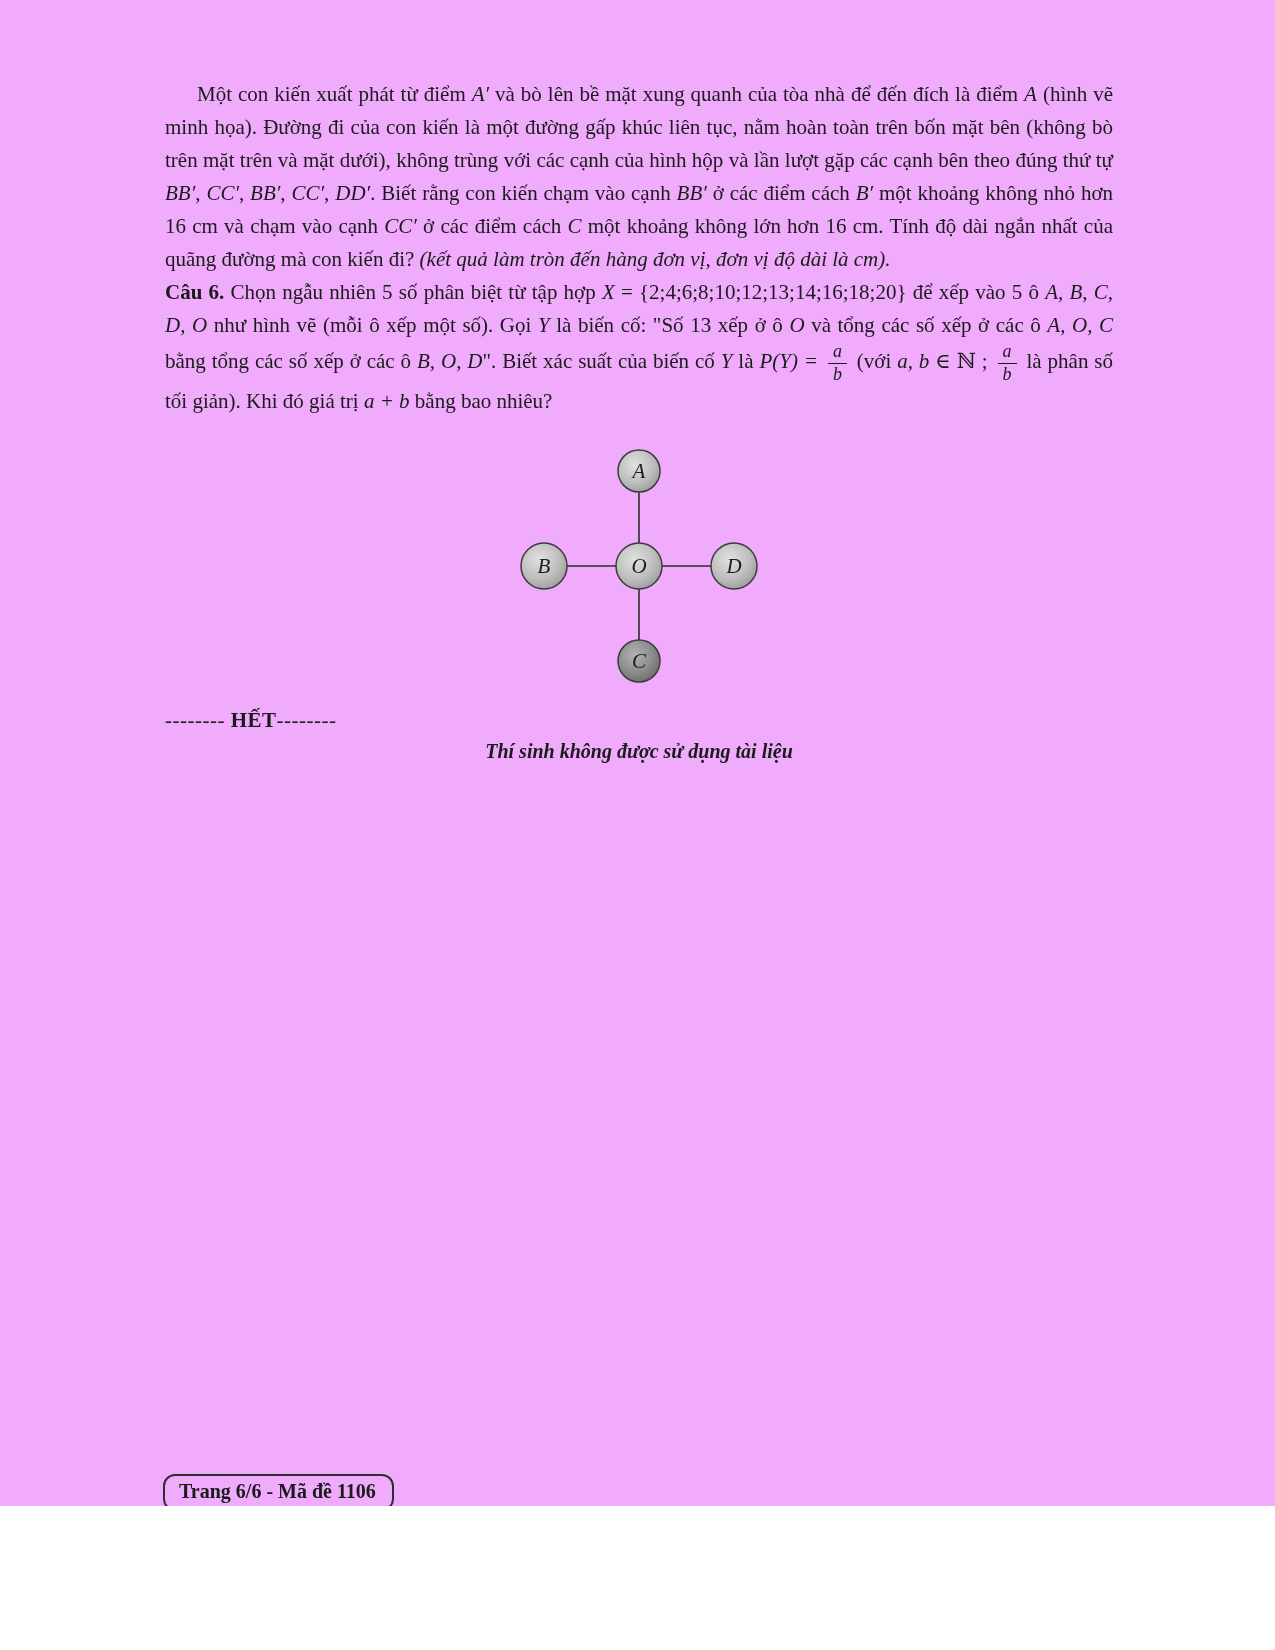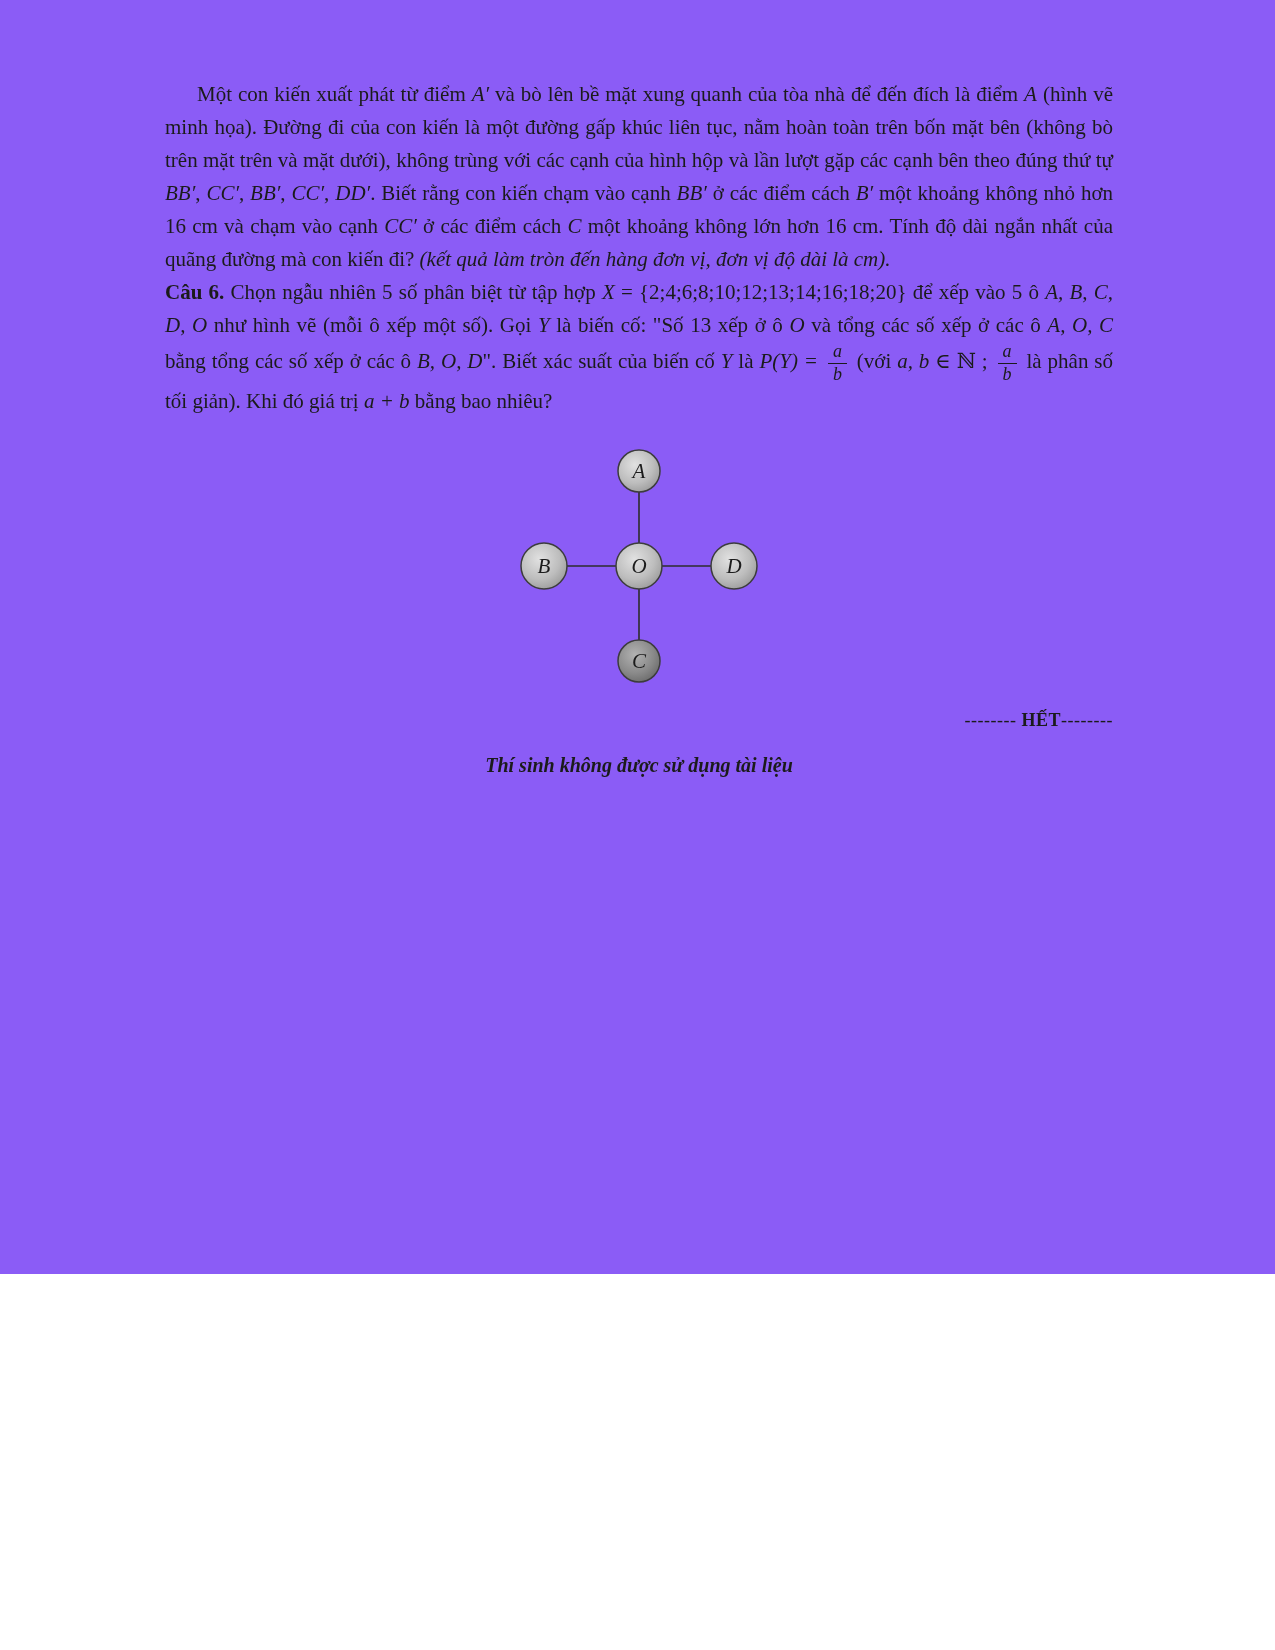--- a/index.html
+++ b/index.html
@@ -2,21 +2,21 @@
 <html><head>
 <meta charset="utf-8">
 <style>
   html, body { margin: 0; padding: 0; }
   body {
     width: 1275px; height: 1650px;
     background: #ffffff;
     font-family: "Liberation Serif", "DejaVu Serif", serif;
     color: #1b1b1b;
   }
-  .page { position: relative; width: 1275px; height: 1274px; background: #8b5cf6; overflow: hidden; }
+  .page { position: relative; width: 1275px; height: 1506px; background: #f0abfc; overflow: hidden; }
   .content {
     position: absolute; left: 165px; top: 78px; width: 948px;
     font-size: 21px; line-height: 33px; text-align: justify;
   }
   p.para { margin: 0; }
   p.indent { text-indent: 32px; }
   .i { font-style: italic; }
   .b { font-weight: bold; margin-top: 48px; }
   .frac {
     display: inline-flex; flex-direction: column; align-items: center;
@@ -28,22 +28,22 @@
   .diagram-wrap { margin-top: 26px; text-align: center; }
   svg.diagram { display: block; margin: 0 auto; }
   .edge { stroke: #2c2c2c; stroke-width: 1.6px; }
   circle.node { fill: url(#nodeGrad); stroke: #3c3c3c; stroke-width: 1.5px; }
   circle.node.dark { fill: url(#nodeGradDark); }
   .node-label {
     font-family: "Liberation Serif", "DejaVu Serif", serif;
     font-style: italic; font-size: 21px; fill: #1c1c1c;
     text-anchor: middle; dominant-baseline: central;
   }
-  .het { margin-top: 20px; text-align: right; font-size: 18px; letter-spacing: 0.5px; }
-  .note { text-align: center; font-style: italic; font-weight: bold; font-size: 20px; line-height: 28px; margin-top: 14px; }
+  .het { margin-top: 20px; text-align: left; font-size: 21px; letter-spacing: 0.5px; }
+  .note { text-align: center; font-style: italic; font-weight: bold; font-size: 20px; line-height: 28px; }
   .page-box {
     position: absolute; left: 163px; top: 1474px;
     border: 2px solid #2e2e2e; border-radius: 12px;
     padding: 4px 16px 6px 14px;
     font-weight: bold; font-size: 20px;
   }
 </style>
 </head>
 <body>
 

